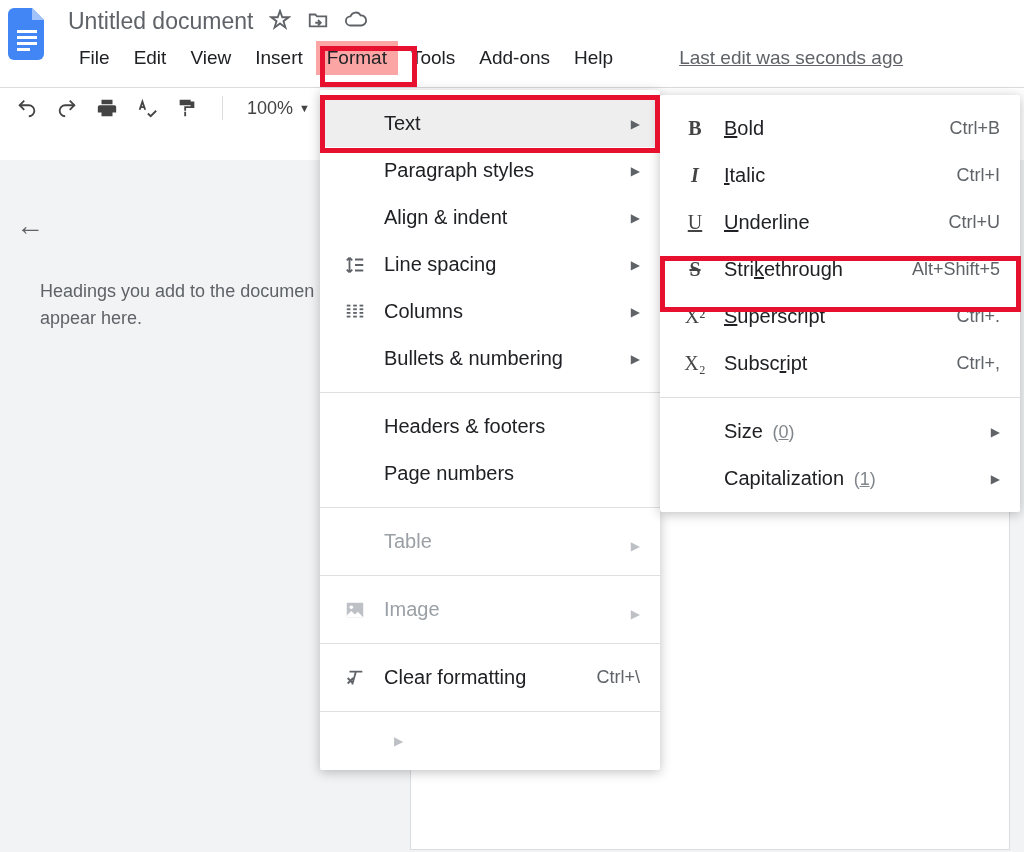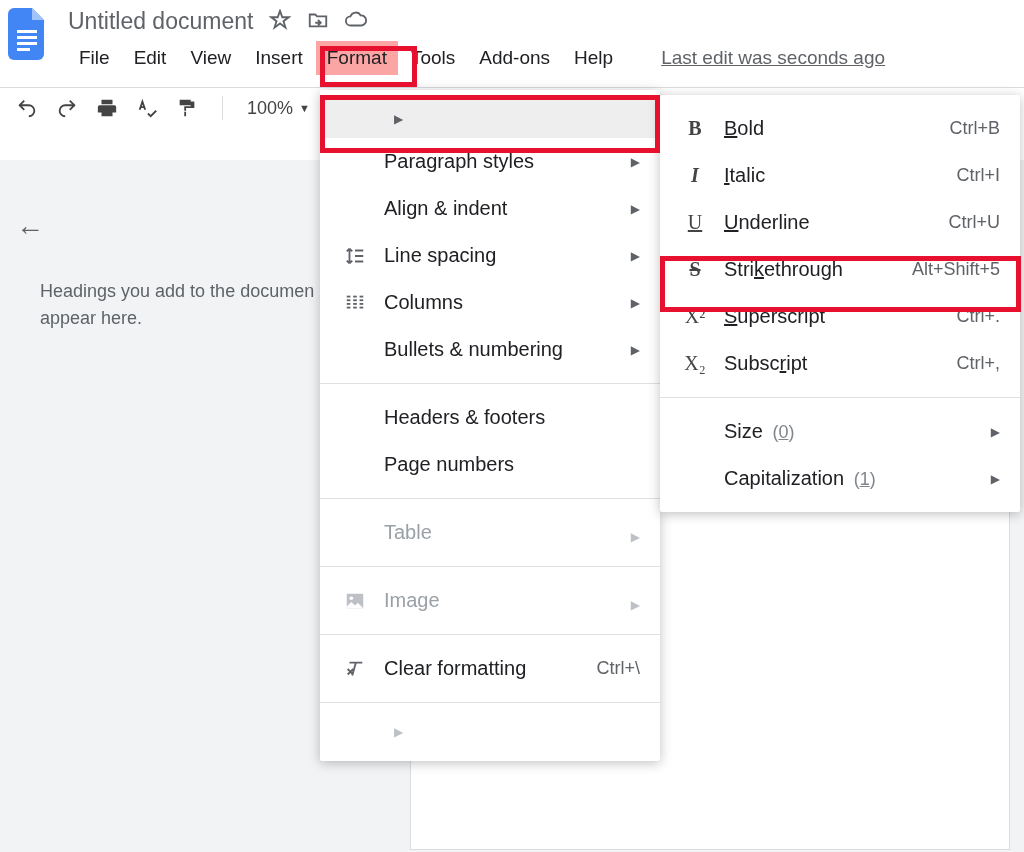--- a/index.html
+++ b/index.html
@@ -10,21 +10,21 @@
 .doc-icon svg { width: 100%; height: 100%; }
 .header-right { flex: 1; }
 .title-row { display: flex; align-items: center; gap: 16px; margin-bottom: 6px; }
 .doc-title { font-size: 23px; color: #5f6368; }
 .title-icons { display: flex; gap: 16px; color: #5f6368; }
 .title-icons span { cursor: pointer; }
 
 .menubar { display: flex; align-items: center; gap: 2px; }
 .menu-item { padding: 6px 11px; font-size: 19px; color: #202124; cursor: pointer; }
 .menu-item.active { background: #fca5a5; }
-.last-edit { margin-left: 35px; color: #5f6368; text-decoration: underline; font-size: 19px; cursor: pointer; }
+.last-edit { margin-left: 53px; color: #5f6368; text-decoration: underline; font-size: 19px; cursor: pointer; }
 
 .toolbar-divider { border-top: 1px solid #dadce0; margin-top: 12px; }
 .toolbar { display: flex; align-items: center; padding: 8px 16px; gap: 18px; color: #444; }
 .toolbar-btn { cursor: pointer; display: flex; align-items: center; }
 .tb-sep { width: 1px; height: 24px; background: #dadce0; margin: 0 6px; }
 .zoom { display: flex; align-items: center; gap: 6px; font-size: 18px; }
 
 .page-bg { background: #f1f3f4; position: absolute; top: 160px; left: 0; right: 0; bottom: 0; }
 .outline-panel { position: absolute; top: 210px; left: 16px; width: 300px; }
 .back-arrow { font-size: 28px; color: #5f6368; cursor: pointer; margin-bottom: 36px; display: inline-block; }
@@ -141,20 +141,21 @@
 <div class="outline-panel">
   <span class="back-arrow">←</span>
   <div class="outline-text">Headings you add to the documen appear here.</div>
 </div>
 
 <div class="page"></div>
 
 <div class="dropdown dd-format" id="format-dd">
     <div class="dd-item highlighted">
       <span class="dd-icon"></span>
+      <span class="dd-label">Text</span>
       <span class="dd-arrow">▶</span>
     </div>
     <div class="dd-item">
       <span class="dd-icon"></span>
       <span class="dd-label">Paragraph styles</span>
       <span class="dd-arrow">▶</span>
     </div>
     <div class="dd-item">
       <span class="dd-icon"></span>
       <span class="dd-label">Align &amp; indent</span>

